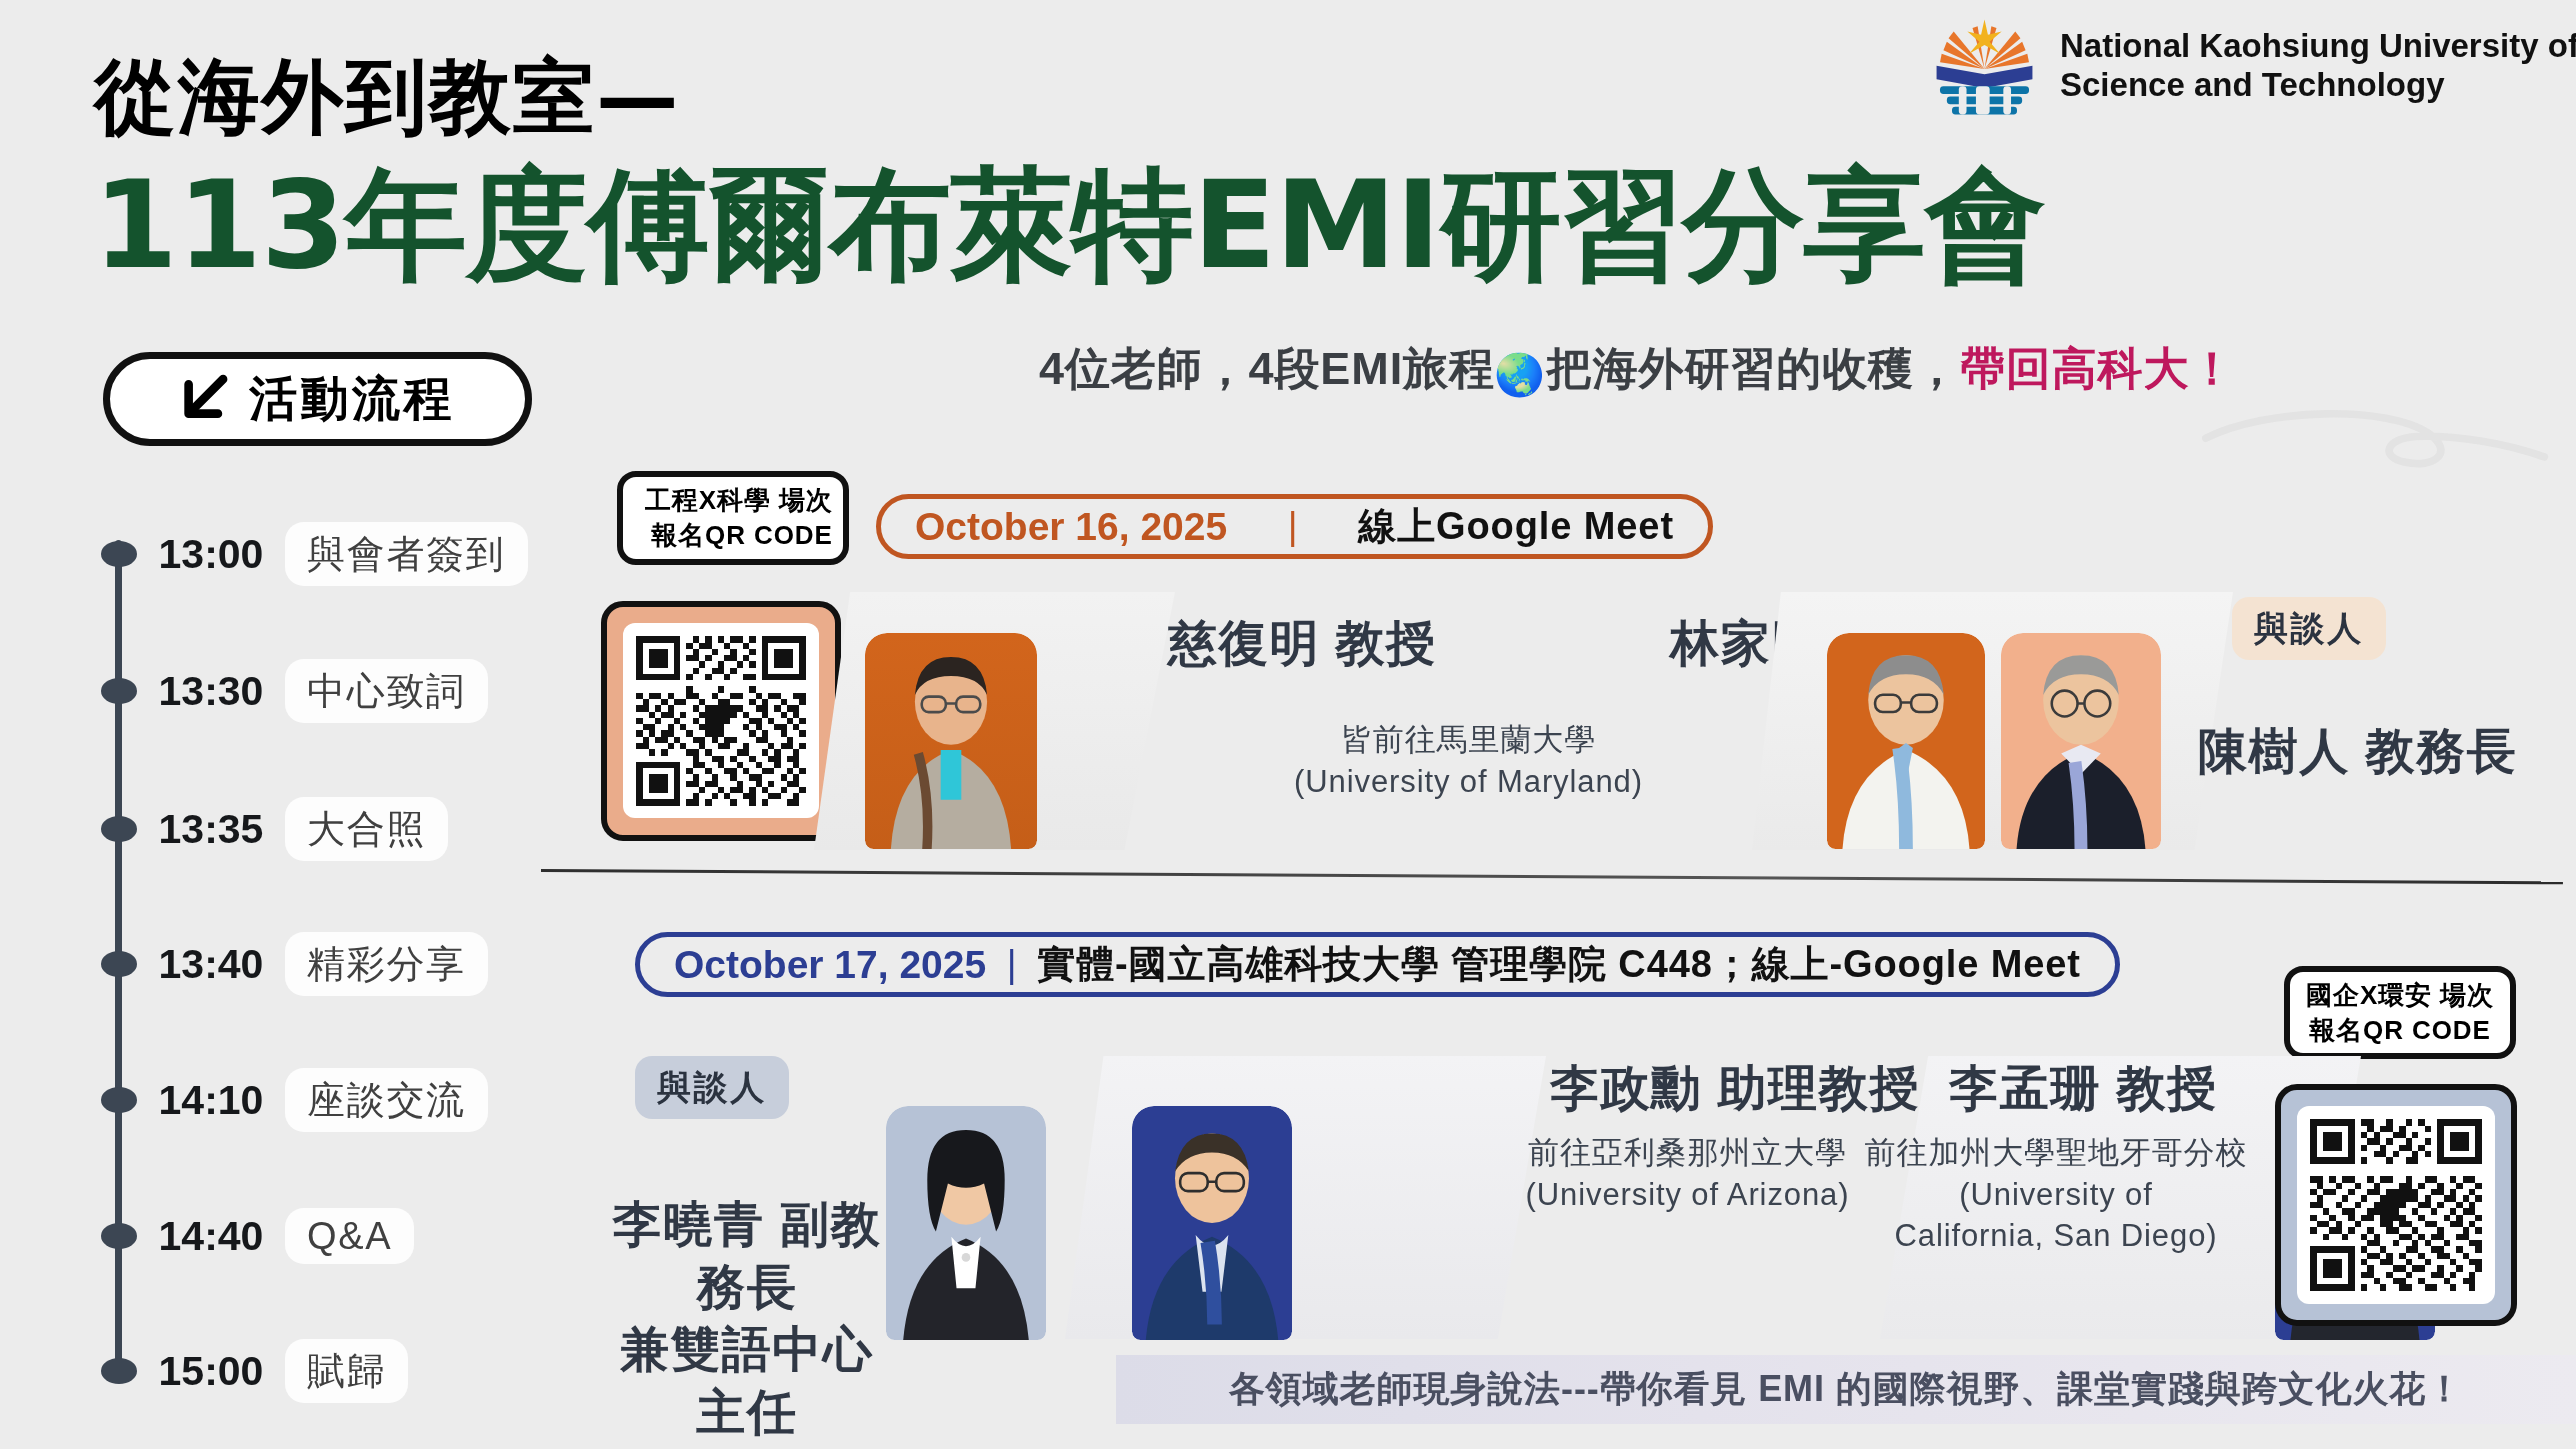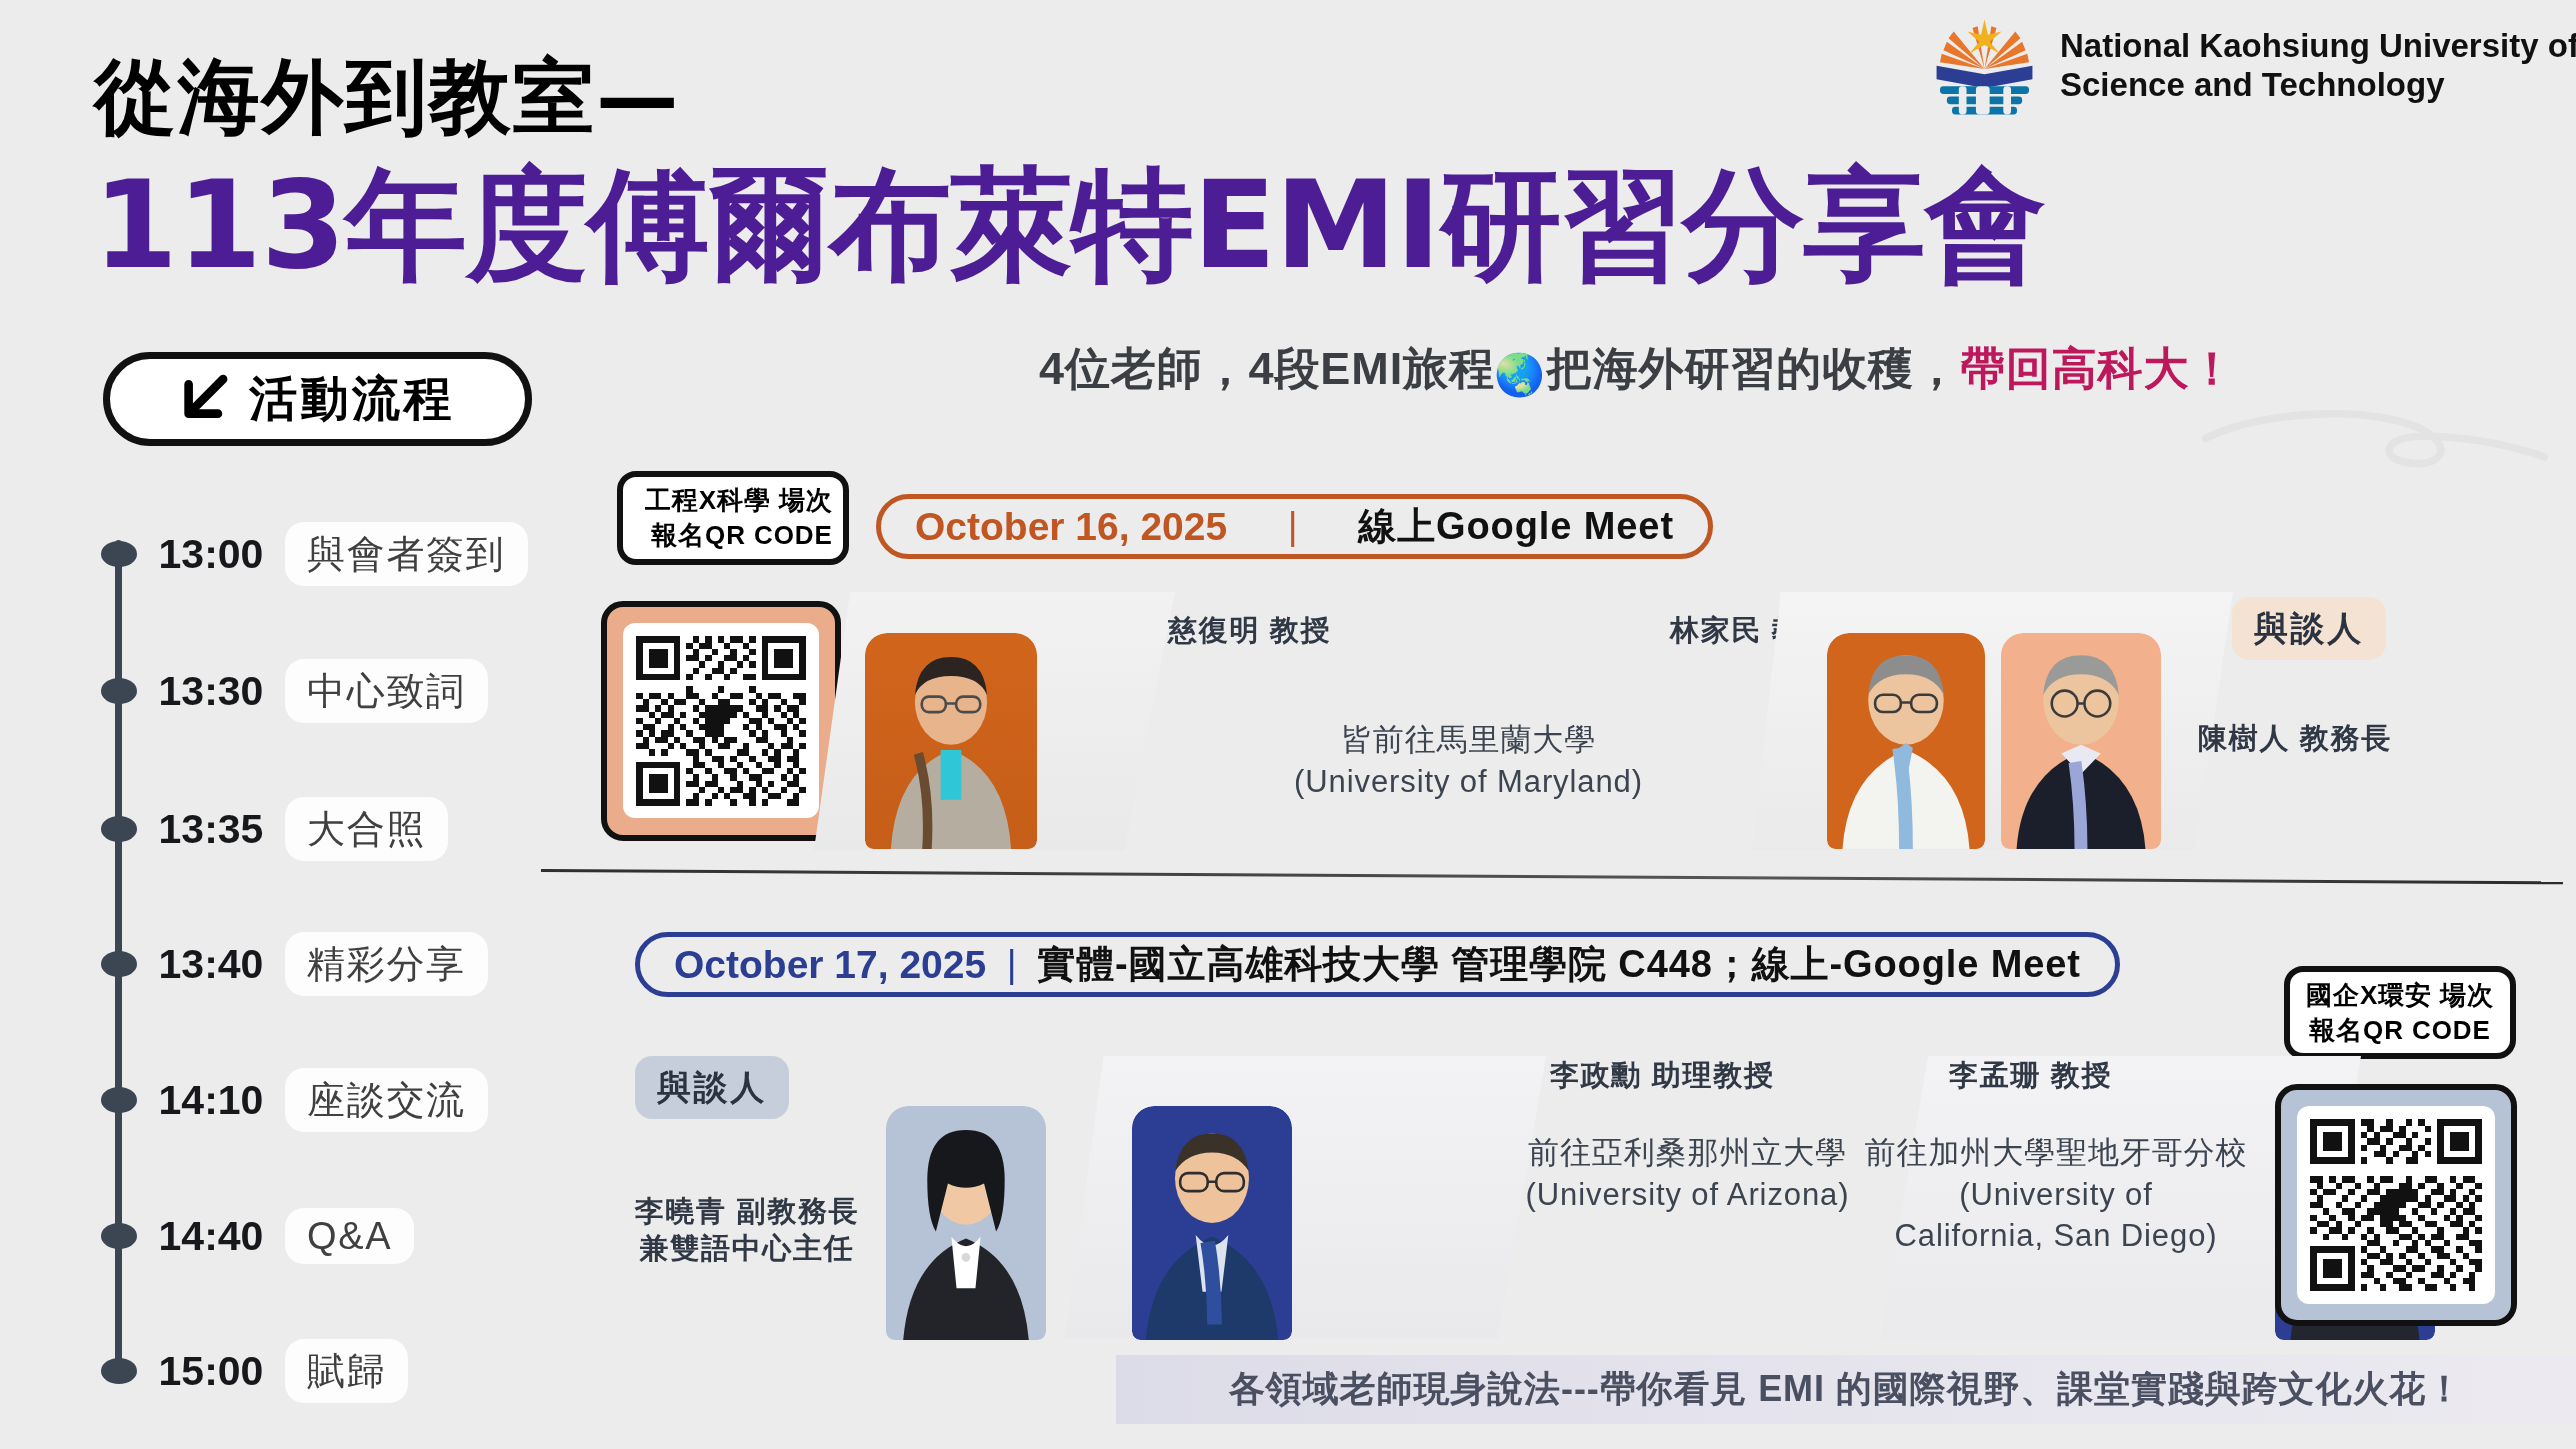--- a/index.html
+++ b/index.html
@@ -15,21 +15,21 @@
   
   #title-line1{
     position:absolute; left:94px; top:43px;
     font-size:82px; font-weight:bold; letter-spacing:1.7px;
     color:#000; white-space:nowrap;
     font-family:"DejaVu Sans","Liberation Sans",sans-serif;
   }
   #title-line2{
     position:absolute; left:93px; top:163px;
     font-size:122px; font-weight:bold; letter-spacing:-0.9px;
-    color:#4c1d95; white-space:nowrap; line-height:1.02;
+    color:#14532d; white-space:nowrap; line-height:1.02;
     font-family:"DejaVu Sans","Liberation Sans",sans-serif;
   }
   #subtitle{
     position:absolute; left:1039px; top:339px;
     font-size:45px; font-weight:600; color:#3b3f44; white-space:nowrap;
     letter-spacing:0.9px;
   }
   #subtitle .emph{ color:#be185d; font-weight:bold; }
   #globe-icon{ display:inline-block; vertical-align:-5.2px; font-size:41px; }
 
@@ -120,21 +120,21 @@
     position:absolute; border-radius:22px 22px 8.6px 8.6px; overflow:hidden;
   }
   .photo .bg{ position:absolute; inset:0; border-radius:22px 22px 8.6px 8.6px; }
   .photo .person{ position:absolute; left:0; right:0; bottom:0; top:0; }
 
   .slab{
     position:absolute; top:0; height:100%;
   }
 
   .spk-name{
-    position:absolute; font-size:29px; font-weight:bold; color:#303845;
+    position:absolute; font-size:49px; font-weight:bold; color:#303845;
     white-space:nowrap; letter-spacing:1.7px;
   }
   .spk-dest{
     position:absolute; font-size:31px; color:#3c4450; text-align:center;
     line-height:1.34; letter-spacing:0.9px;
   }
   .role-badge{
     position:absolute; border-radius:17px; padding:8.6px 22px;
     font-size:34px; font-weight:bold; color:#2b3340; white-space:nowrap; letter-spacing:2.6px;
   }

